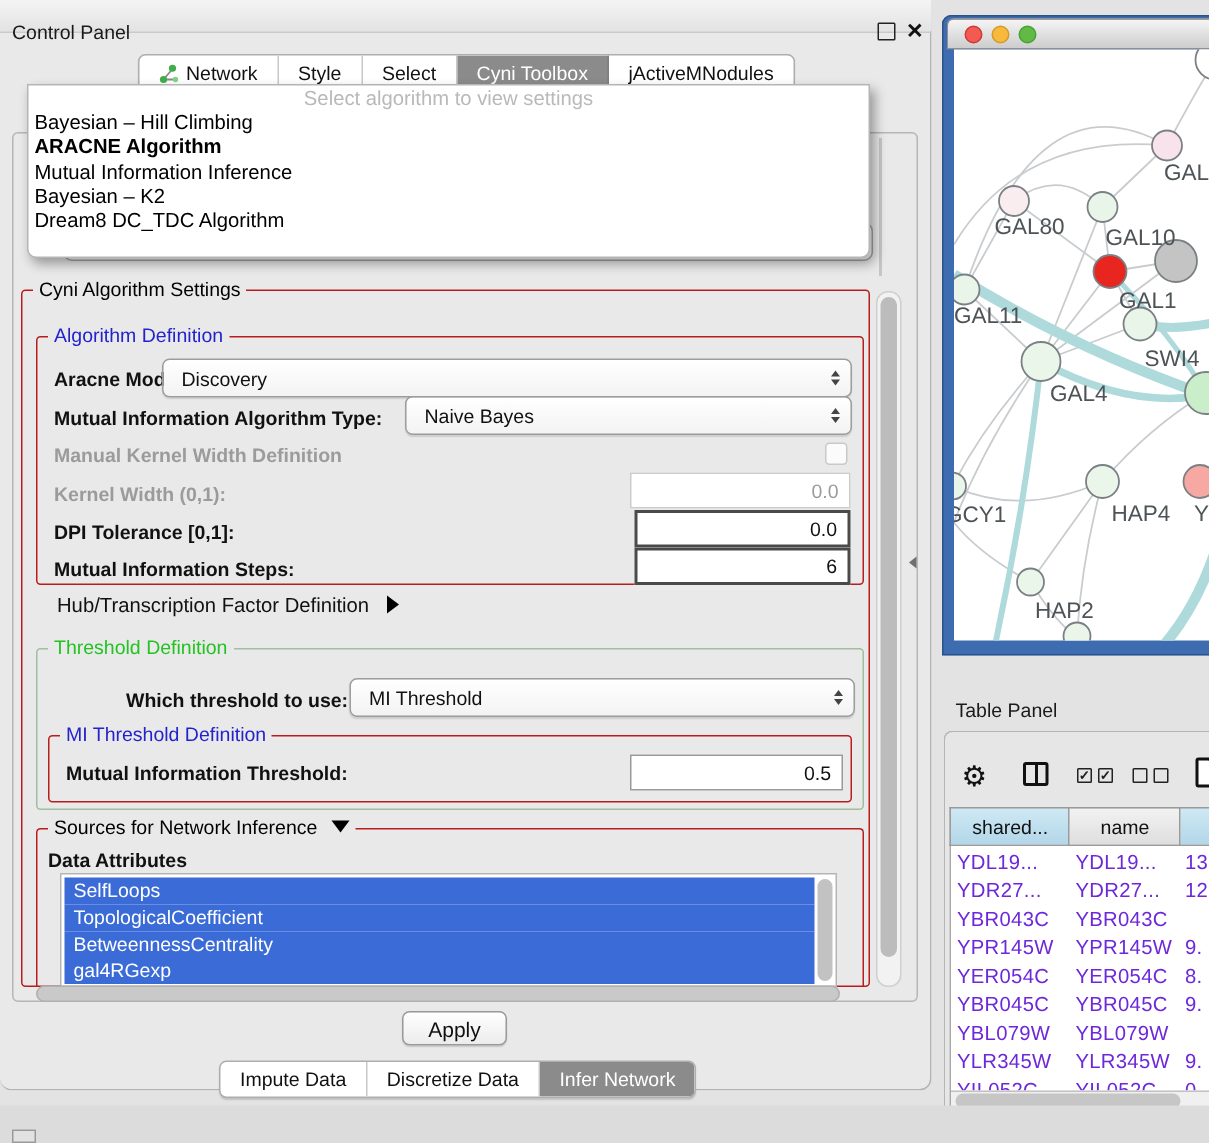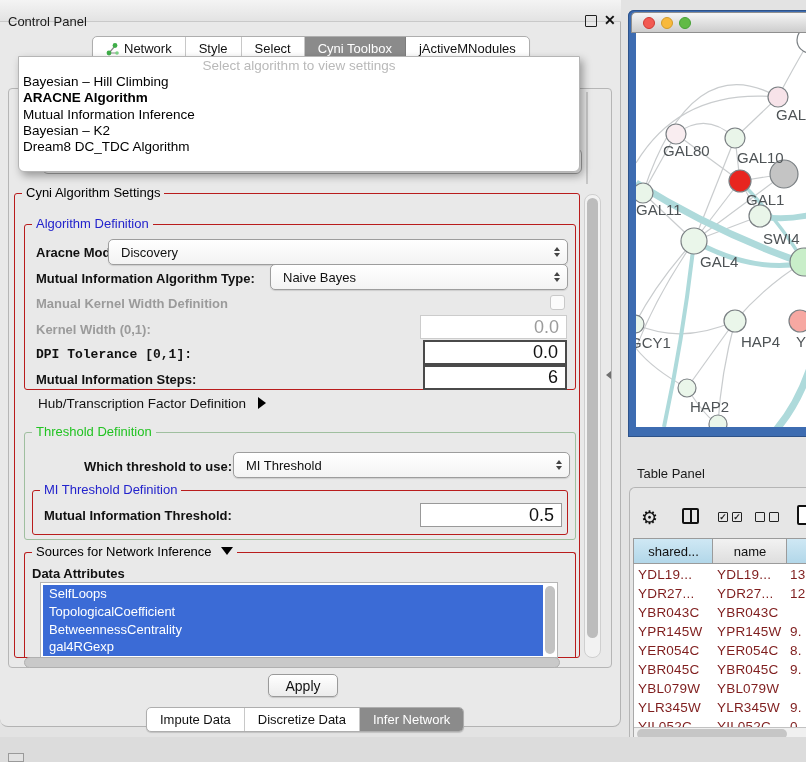--- a/index.html
+++ b/index.html
@@ -33,40 +33,40 @@
   .blbl{font-weight:bold;font-size:13px;color:#111;white-space:nowrap;}
   .dlbl{font-weight:bold;font-size:13px;color:#9b9b9b;white-space:nowrap;}
   .plbl{font-size:13.5px;color:#111;white-space:nowrap;}
   .combo{position:absolute;background:linear-gradient(#ffffff,#f3f3f3);border:1px solid #9d9d9d;border-radius:5px;display:flex;align-items:center;font-size:13px;color:#111;box-sizing:border-box;box-shadow:0 1px 1px rgba(0,0,0,.12);}
   .combo .val{flex:1;padding-left:12px;white-space:nowrap;}
   .spin{width:15px;display:flex;flex-direction:column;align-items:center;gap:2px;margin-right:3px;}
   .tri-up{width:0;height:0;border-left:3.5px solid transparent;border-right:3.5px solid transparent;border-bottom:4.5px solid #444;}
   .tri-dn{width:0;height:0;border-left:3.5px solid transparent;border-right:3.5px solid transparent;border-top:4.5px solid #444;}
   .tri-right{display:inline-block;width:0;height:0;border-top:6px solid transparent;border-bottom:6px solid transparent;border-left:8px solid #000;vertical-align:-1px;}
   .tri-down-b{display:inline-block;width:0;height:0;border-left:6px solid transparent;border-right:6px solid transparent;border-top:8px solid #000;vertical-align:1px;}
-  .field{position:absolute;background:#fff;border:1px solid #999;font-size:18px;color:#111;display:flex;align-items:center;justify-content:flex-end;padding-right:7px;box-sizing:border-box;}
+  .field{position:absolute;background:#fff;border:1px solid #999;font-size:13px;color:#111;display:flex;align-items:center;justify-content:flex-end;padding-right:7px;box-sizing:border-box;}
   .field.strong{border:2px solid #4a4a4a;}
   .field.dis{border:1px solid #ccc;color:#9b9b9b;}
   .chk{position:absolute;width:15px;height:15px;background:#fbfbfb;border:1px solid #c9c9c9;border-radius:3px;box-sizing:border-box;}
   .li{height:17.8px;line-height:17.8px;color:#ffffff;font-size:13px;padding-left:6px;background:#3b6bd6;white-space:nowrap;overflow:hidden;}
   .vscroll{position:absolute;background:#f2f2f2;border:1px solid #cfcfcf;border-radius:8px;box-sizing:border-box;}
   .vthumb{position:absolute;background:#bcbcbc;border-radius:7px;}
   .btn{position:absolute;background:linear-gradient(#ffffff,#ececec);border:1px solid #9a9a9a;border-radius:5px;font-size:14px;color:#111;display:flex;align-items:center;justify-content:center;box-sizing:border-box;box-shadow:0 1px 1px rgba(0,0,0,.15);}
   
   .net-frame{left:628px;top:10px;width:190px;height:427px;background:#3d6cb1;border-radius:6px 0 0 0;box-shadow:inset 0 0 0 1px #2d5289;}
   .net-titlebar{left:631px;top:12px;width:175px;height:21px;background:linear-gradient(#f5f5f5,#cdcdcd);border:1px solid #8f8f8f;border-right:none;border-radius:5px 0 0 0;box-sizing:border-box;}
   .light{position:absolute;top:17px;width:12px;height:12px;border-radius:50%;box-sizing:border-box;}
   .net-canvas{left:636px;top:33px;width:170px;height:394px;background:#fff;}
   
   .tp-title{left:637px;top:466px;font-size:13px;color:#1a1a1a;}
   .tp-panel{left:629px;top:487px;width:177px;height:266px;background:#e6e6e6;border:1px solid #b5b5b5;border-right:none;border-radius:6px 0 0 6px;box-sizing:border-box;}
   .tbl-wrap{left:633px;top:538px;width:173px;height:206px;background:#fff;border:1px solid #a9a9a9;border-right:none;box-sizing:border-box;}
   .th{position:absolute;top:538px;height:26px;box-sizing:border-box;border:1px solid #9b9b9b;border-right:none;display:flex;align-items:center;justify-content:center;font-size:13px;color:#111;}
   .rows{left:634px;top:565px;width:172px;height:162px;overflow:hidden;}
-  .trow{height:19px;line-height:19px;display:flex;font-size:13.5px;color:#7f1d1d;letter-spacing:.2px;white-space:nowrap;}
+  .trow{height:19px;line-height:19px;display:flex;font-size:13.5px;color:#6d28d9;letter-spacing:.2px;white-space:nowrap;}
   .c1{width:79px;padding-left:4px;box-sizing:border-box;}
   .c2{width:74px;padding-left:4px;box-sizing:border-box;}
   .c3{flex:1;padding-left:3px;}
   .hscroll{left:634px;top:727px;width:172px;height:14px;background:#f0f0f0;border-top:1px solid #c2c2c2;box-sizing:border-box;}
   .hthumb{left:637px;top:729px;width:150px;height:10px;background:#c6c6c6;border-radius:5px;}
   
   .gear{left:641px;top:506px;font-size:19px;color:#111;}
   .cols-icon{left:682px;top:508px;width:17px;height:16px;border:2px solid #111;border-radius:2px;box-sizing:border-box;}
   .cols-icon span{position:absolute;left:5.5px;top:0;width:2px;height:12px;background:#111;}
   .cb{position:absolute;width:10px;height:10px;border:1.6px solid #222;border-radius:1px;box-sizing:border-box;font-size:9px;line-height:8px;text-align:center;color:#222;font-weight:bold;}
@@ -162,21 +162,21 @@
       <span class="tri-up"></span>
       <span class="tri-dn"></span>
     </span>
 </div>
 <div class="abs dlbl" style="left:36px;top:296px;">Manual Kernel Width Definition</div>
 <div class="chk" style="left:550px;top:295px;"></div>
 <div class="abs dlbl" style="left:36px;top:322px;">Kernel Width (0,1):</div>
 <div class="field dis" style="left:420px;top:315px;width:147px;height:24px;">
   <span>0.0</span>
 </div>
-<div class="abs blbl" style="left:36px;top:347px;font-family:Liberation Mono, monospace;">DPI Tolerance [0,1]:</div>
+<div class="abs blbl" style="left:36px;top:347px;">DPI Tolerance [0,1]:</div>
 <div class="field strong" style="left:423px;top:340px;width:144px;height:25px;">
   <span>0.0</span>
 </div>
 <div class="abs blbl" style="left:36px;top:372px;">Mutual Information Steps:</div>
 <div class="field strong" style="left:423px;top:365px;width:144px;height:25px;">
   <span>6</span>
 </div>
 
 <div class="abs plbl" style="left:38px;top:396px;">
   <span>Hub/Transcription Factor Definition</span>

